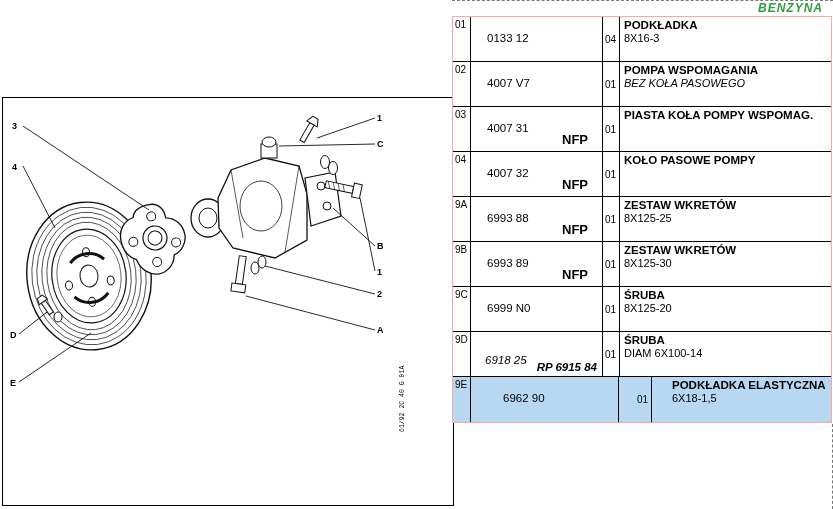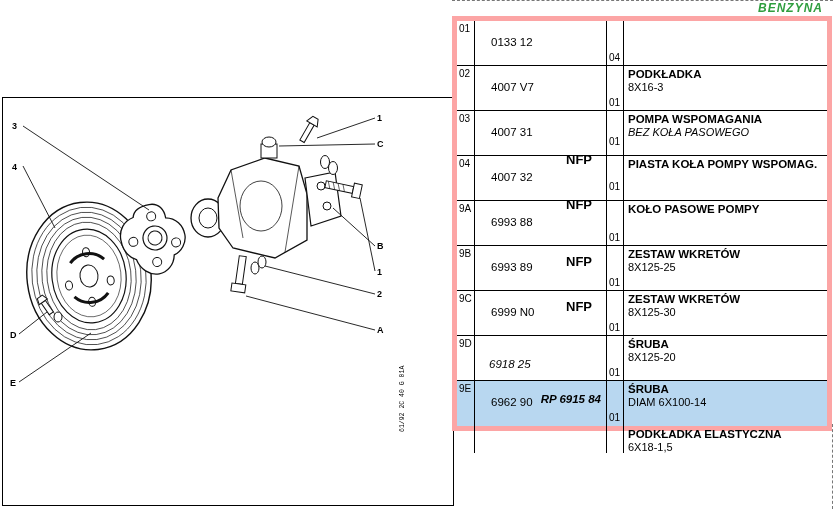--- a/index.html
+++ b/index.html
@@ -9,33 +9,33 @@
   
   .diagram-box { position:absolute; left:2px; top:97px; width:452px; height:409px; border:1px solid #000; background:#fff; }
   .diagram-box svg { display:block; }
 
   
   .right-panel { position:absolute; left:452px; top:0; width:381px; height:379px; }
   .top-dash { position:absolute; top:0; left:0; width:381px; border-top:1px dashed #777; }
   .right-dash { position:absolute; right:0; top:424px; height:85px; border-right:1px dashed #777; }
   .fuel { position:absolute; top:1px; right:10px; font-size:12px; font-weight:bold; font-style:italic; color:#2f9e3f; letter-spacing:1px; }
 
-  .ptable { position:absolute; top:16px; left:0; width:380px; border:5px solid #fca5a5; background:#fff; }
+  .ptable { position:absolute; top:16px; left:0; width:380px; border:1px solid #fca5a5; background:#fff; }
   .trow { display:grid; grid-template-columns:18px 132px 17px 1fr; height:45px; border-bottom:1px solid #000; }
-  .trow:last-child { border-bottom:none; }
+  .trow:last-child { border-bottom:none;gap:16px; }
   .cell { position:relative; border-right:1px solid #000; height:100%; }
   .c-desc { border-right:none; padding:2px 2px 0 4px; }
   .c-ref span { font-size:10px; display:block; padding:2px 0 0 2px; }
   .pn { position:absolute; left:16px; top:15px; font-size:11.5px; font-weight:normal; white-space:nowrap; }
   .pn-italic { font-weight:normal; font-style:italic; top:7px; left:14px;margin-top:15px; }
   .nfp { position:absolute; right:14px; bottom:4px; font-size:13px; font-weight:bold; }
   .rp { position:absolute; right:5px; bottom:3px; font-size:11.5px; font-weight:bold; font-style:italic; white-space:nowrap; }
   .c-qty { display:flex; align-items:center; }
   .c-qty span { font-size:10px; padding-left:2px; }
-  .dt { display:block; font-size:11.5px; font-weight:bold; line-height:13px; white-space:nowrap;margin-top:45px; }
+  .dt { display:block; font-size:11.5px; font-weight:bold; line-height:13px; white-space:nowrap; }
   .ds { display:block; font-size:11px; line-height:12px; }
   .ds-italic { font-style:italic; }
   .hl { background:#b8d7f0; }
 
   text.lbl { font-size:9px; font-weight:bold; font-family:"Liberation Sans", sans-serif; }
   text.code { font-size:6.5px; font-family:"Liberation Mono", monospace; }
 </style>
 </head>
 <body>
 

